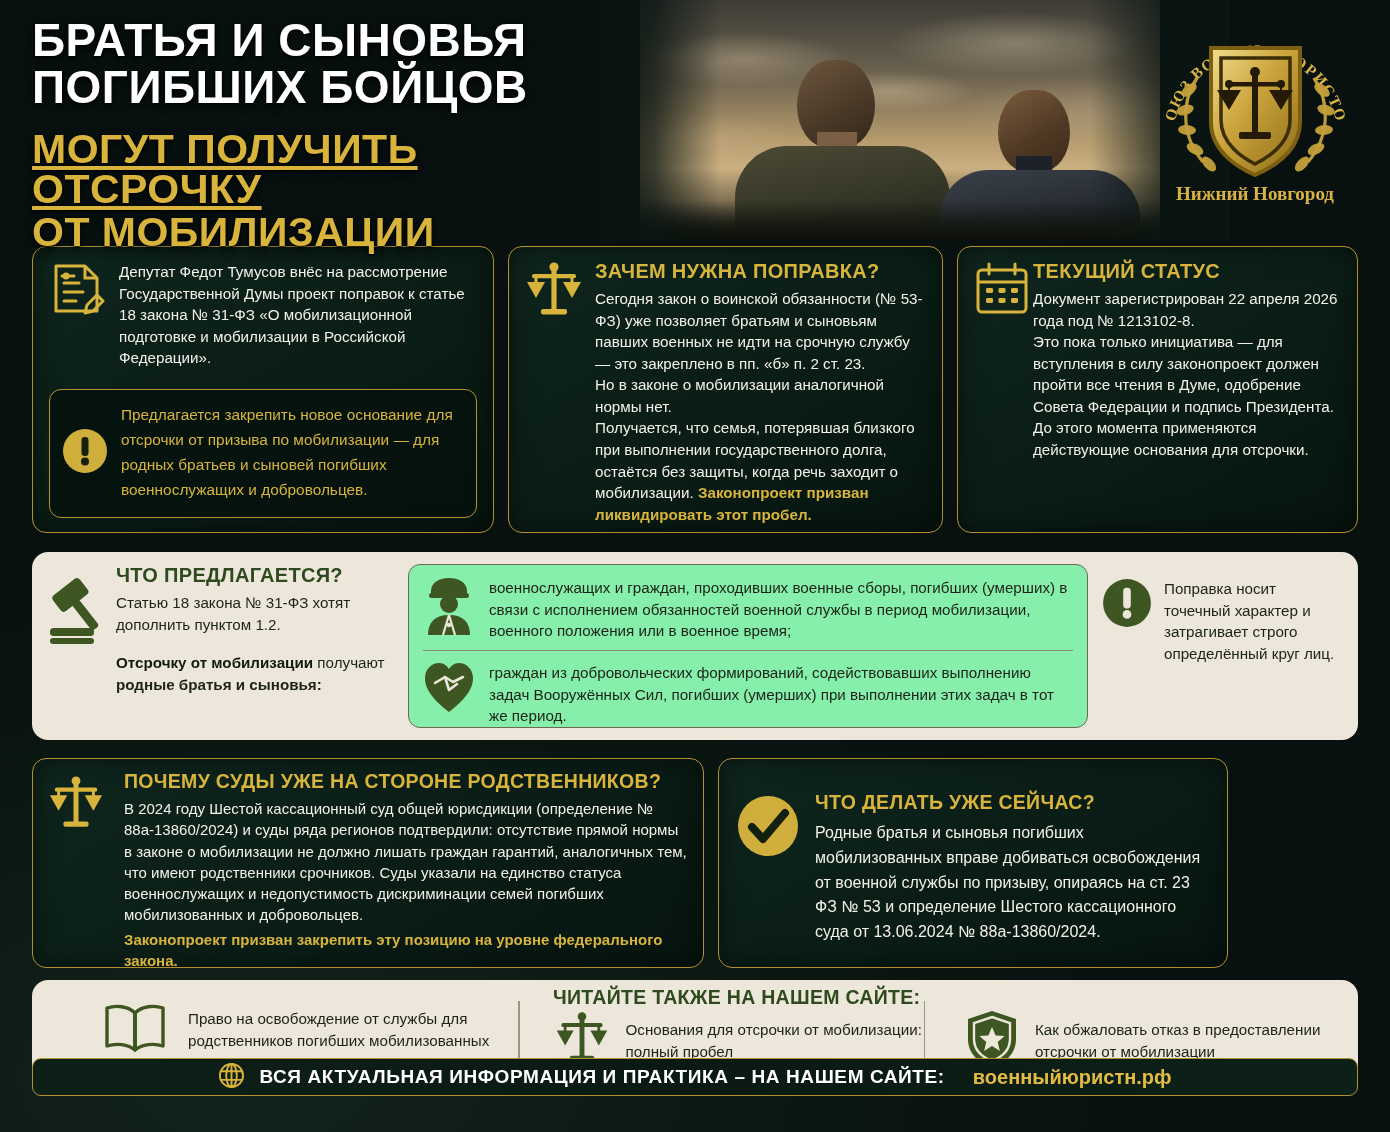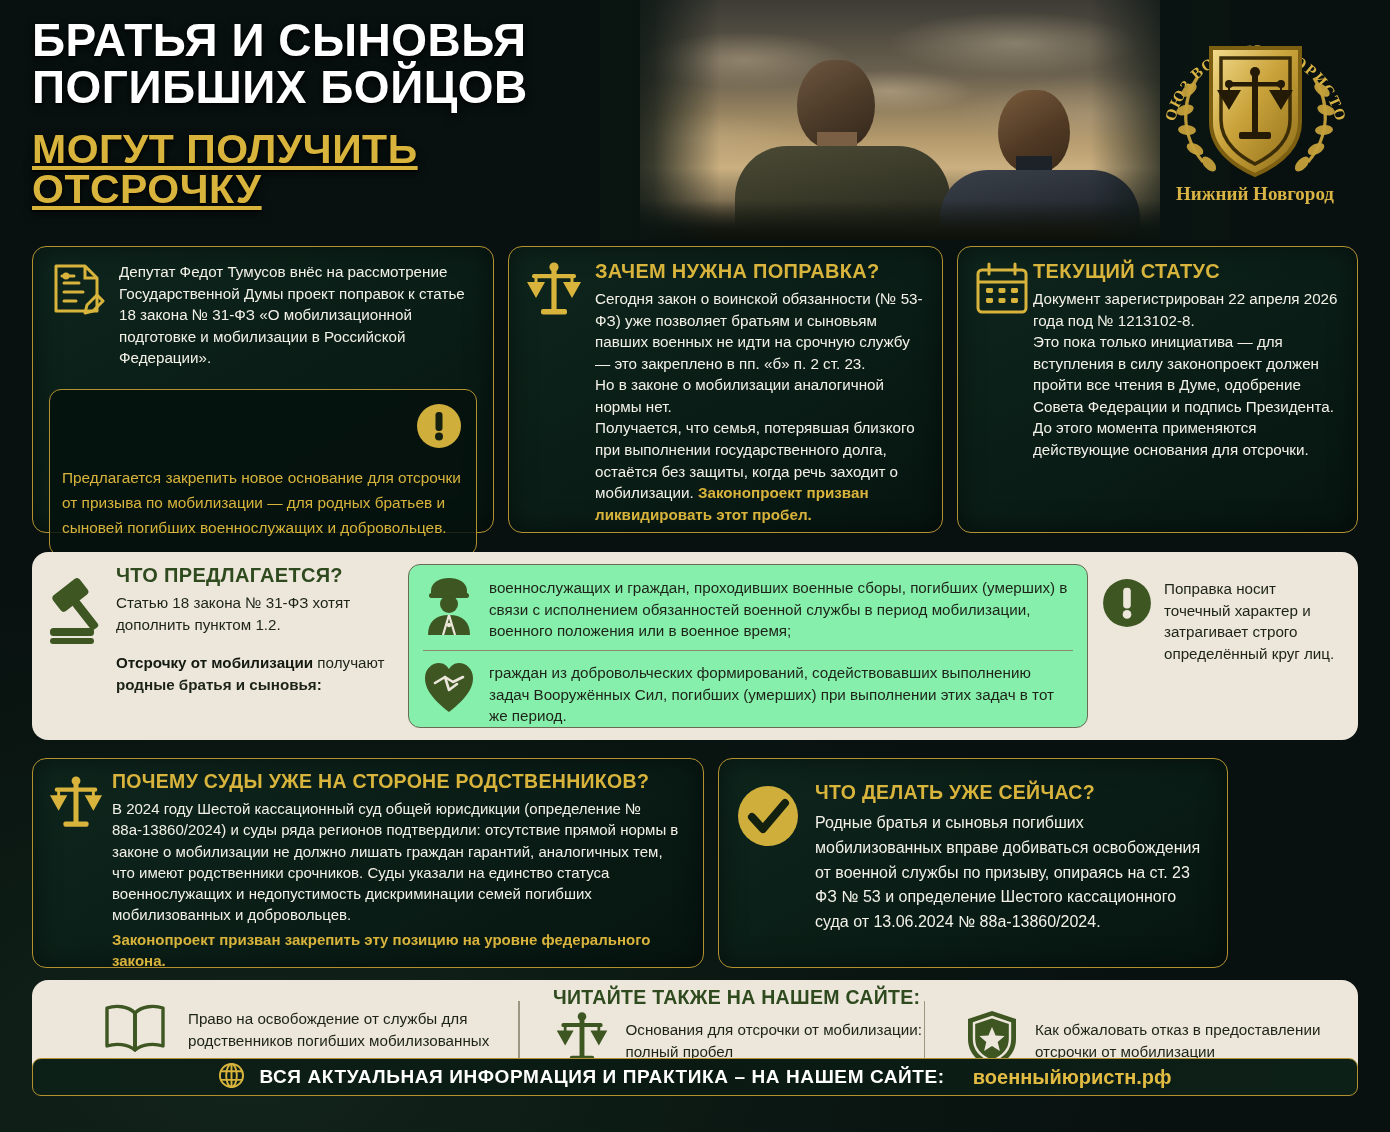--- a/index.html
+++ b/index.html
@@ -222,20 +222,21 @@
       </div>
     </div>
     <div class="hero-fade-left"></div>
     <div class="hero-fade-right"></div>
   </div>
 
   <div class="title-block">
     <div class="t-line t-white l1">БРАТЬЯ И СЫНОВЬЯ</div>
     <div class="t-line t-white l2">ПОГИБШИХ БОЙЦОВ</div>
     <div class="t-line t-gold l3">МОГУТ ПОЛУЧИТЬ ОТСРОЧКУ</div>
+    <div class="t-line t-gold l4">ОТ МОБИЛИЗАЦИИ</div>
   </div>
 
   <div class="logo">
     <svg viewBox="0 0 205 205" width="205" height="205">
       <defs>
         <linearGradient id="gshield" x1="0" y1="0" x2="1" y2="1">
           <stop offset="0%" stop-color="#f3dd8e"></stop>
             <stop offset="45%" stop-color="#c9a23a"></stop>
           <stop offset="100%" stop-color="#8c6c18"></stop>
         </linearGradient>
@@ -288,21 +289,21 @@
           <path d="M36,5 V17 H48"></path>
           <path d="M15,22 H30 M15,31 H34 M15,40 H27" stroke-linecap="round"></path>
           <path d="M13,15 h12" stroke-linecap="round"></path>
           <circle cx="17" cy="15" r="3.5" fill="#d8b43c" stroke="none"></circle>
           <path d="M38,44 L48,34 L54,40 L44,50 L36,52 Z" stroke-linejoin="round"></path>
         </svg>
       </span>
       <div class="body-text">Депутат Федот Тумусов внёс на рассмотрение Государственной Думы проект поправок к статье 18 закона № 31-ФЗ «О мобилизационной подготовке и мобилизации в Российской Федерации».</div>
     </div>
     <div class="inner-box" style="margin-top:20px; padding:13px 14px 14px 12px;">
-      <div class="row" style="gap:13px; align-items:flex-end;flex-direction:column;">
+      <div class="row" style="gap:13px; align-items:center;">
         <span class="ico">
           <svg width="46" height="46" viewBox="0 0 46 46">
             <circle cx="23" cy="23" r="22" fill="#cfae3c"></circle>
             <rect x="19.5" y="9" width="7" height="19" rx="3.2" fill="#15200f"></rect>
             <circle cx="23" cy="33.5" r="4" fill="#15200f"></circle>
           </svg>
         </span>
         <div class="alert-text">Предлагается закрепить новое основание для отсрочки от призыва по мобилизации — для родных братьев и сыновей погибших военнослужащих и добровольцев.</div>
       </div>
     </div>
@@ -417,42 +418,42 @@
             <rect x="19.5" y="9" width="7" height="19" rx="3.2" fill="#ece7da"></rect>
             <circle cx="23" cy="33.5" r="4" fill="#ece7da"></circle>
           </svg>
         </span>
         <div class="body-text dark">Поправка носит точечный характер и затрагивает строго определённый круг лиц.</div>
       </div>
     </div>
   </div>
 
   <div class="dark-card" style="left:32px; top:758px; width:672px; height:210px; padding:11px 15px;">
-    <div class="row" style="gap:8px;">
+    <div class="row" style="gap:20px;">
       <span class="ico" style="margin-top:4px;">
         <svg width="56" height="60" viewBox="0 0 58 62" fill="#d8b43c">
           <circle cx="29" cy="7" r="4.6"></circle>
           <rect x="26.4" y="10" width="5.2" height="41"></rect>
           <rect x="7" y="14" width="44" height="4.2" rx="2"></rect>
           <path d="M2,22 L20,22 L11,38 Z"></path>
           <path d="M38,22 L56,22 L47,38 Z"></path>
           <rect x="9.5" y="17" width="3" height="6"></rect>
           <rect x="45.5" y="17" width="3" height="6"></rect>
           <rect x="16" y="49" width="26" height="5.6" rx="2"></rect>
         </svg>
       </span>
       <div style="flex:1;">
         <div class="card-title" style="font-size:19.5px;">ПОЧЕМУ СУДЫ УЖЕ НА СТОРОНЕ РОДСТВЕННИКОВ?</div>
         <div class="body-text" style="font-size:15px;">В 2024 году Шестой кассационный суд общей юрисдикции (определение № 88а-13860/2024) и суды ряда регионов подтвердили: отсутствие прямой нормы в законе о мобилизации не должно лишать граждан гарантий, аналогичных тем, что имеют родственники срочников. Суды указали на единство статуса военнослужащих и недопустимость дискриминации семей погибших мобилизованных и добровольцев.</div>
         <div class="body-text gold-strong" style="font-size:15px; margin-top:3px;">Законопроект призван закрепить эту позицию на уровне федерального закона.</div>
       </div>
     </div>
   </div>
 
-  <div class="dark-card" style="left:718px; top:758px; width:510px; height:210px; padding:22px 18px;">
+  <div class="dark-card" style="left:718px; top:758px; width:510px; height:210px; padding:32px 18px;">
     <div class="row" style="gap:16px;">
       <span class="ico" style="margin-top:4px;">
         <svg width="62" height="62" viewBox="0 0 62 62">
           <circle cx="31" cy="31" r="30" fill="#cfae3c"></circle>
           <path d="M15,32 L26,44 L48,18" stroke="#13200f" stroke-width="8" fill="none" stroke-linecap="round" stroke-linejoin="round"></path>
         </svg>
       </span>
       <div style="flex:1;">
         <div class="card-title" style="font-size:19.5px; margin-bottom:7px;">ЧТО ДЕЛАТЬ УЖЕ СЕЙЧАС?</div>
         <div class="body-text" style="font-size:16px; line-height:1.55;">Родные братья и сыновья погибших мобилизованных вправе добиваться освобождения от военной службы по призыву, опираясь на ст. 23 ФЗ № 53 и определение Шестого кассационного суда от 13.06.2024 № 88а-13860/2024.</div>

